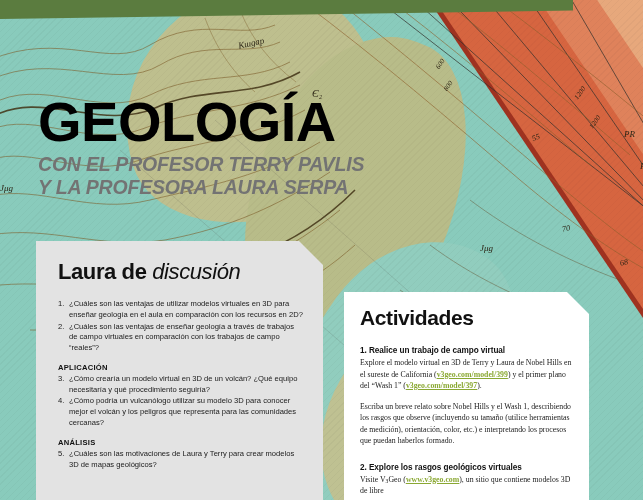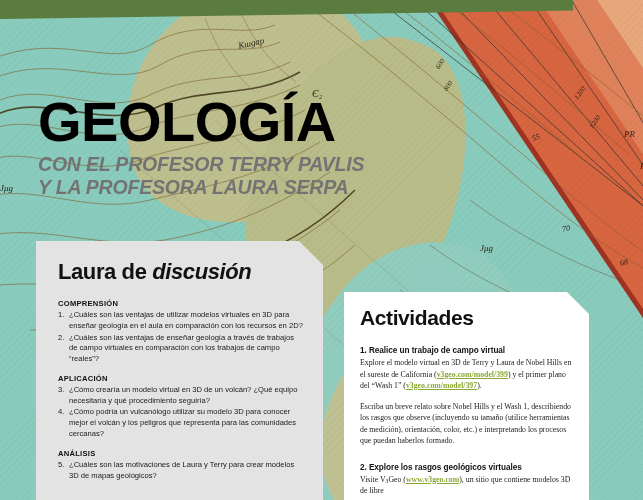--- a/index.html
+++ b/index.html
@@ -183,21 +183,21 @@
     font-size: 22px;
     margin: 0 0 14px 0;
     color: #111111;
     letter-spacing: -0.4px;
   }
   .panel-heading .bold {
     font-weight: bold;
   }
   .panel-heading .ital {
     font-style: italic;
-    font-weight: bold;
+    font-weight: normal;
     margin-top: 25px;
   }
   .section-label {
     font-size: 7.6px;
     font-weight: bold;
     color: #111111;
     letter-spacing: 0.25px;
     margin: 0 0 2px 0;
   }
   .q-list {
@@ -354,21 +354,20 @@
     <div class="title-sub">CON EL PROFESOR TERRY PAVLIS</div>
     <div class="title-sub">Y LA PROFESORA LAURA SERPA</div>
   </div>
 
   <div class="panel-discussion">
     <div class="panel-heading">
       <span class="bold">Laura de</span>
       <span class="ital">discusión</span>
     </div>
     <div id="discussion-sections">
-        <div class="section-label">COMPRENSIÓN</div>
         <ul class="q-list">
           <li class="q-item"><span class="q-num">1.</span><span>¿Cuáles son las ventajas de utilizar modelos virtuales en 3D para enseñar geología en el aula en comparación con los recursos en 2D?</span></li>
           <li class="q-item"><span class="q-num">2.</span><span>¿Cuáles son las ventajas de enseñar geología a través de trabajos de campo virtuales en comparación con los trabajos de campo “reales”?</span></li>
         </ul>
         <div class="section-label">APLICACIÓN</div>
         <ul class="q-list">
           <li class="q-item"><span class="q-num">3.</span><span>¿Cómo crearía un modelo virtual en 3D de un volcán? ¿Qué equipo necesitaría y qué procedimiento seguiría?</span></li>
           <li class="q-item"><span class="q-num">4.</span><span>¿Cómo podría un vulcanólogo utilizar su modelo 3D para conocer mejor el volcán y los peligros que representa para las comunidades cercanas?</span></li>
         </ul>
         <div class="section-label">ANÁLISIS</div>

